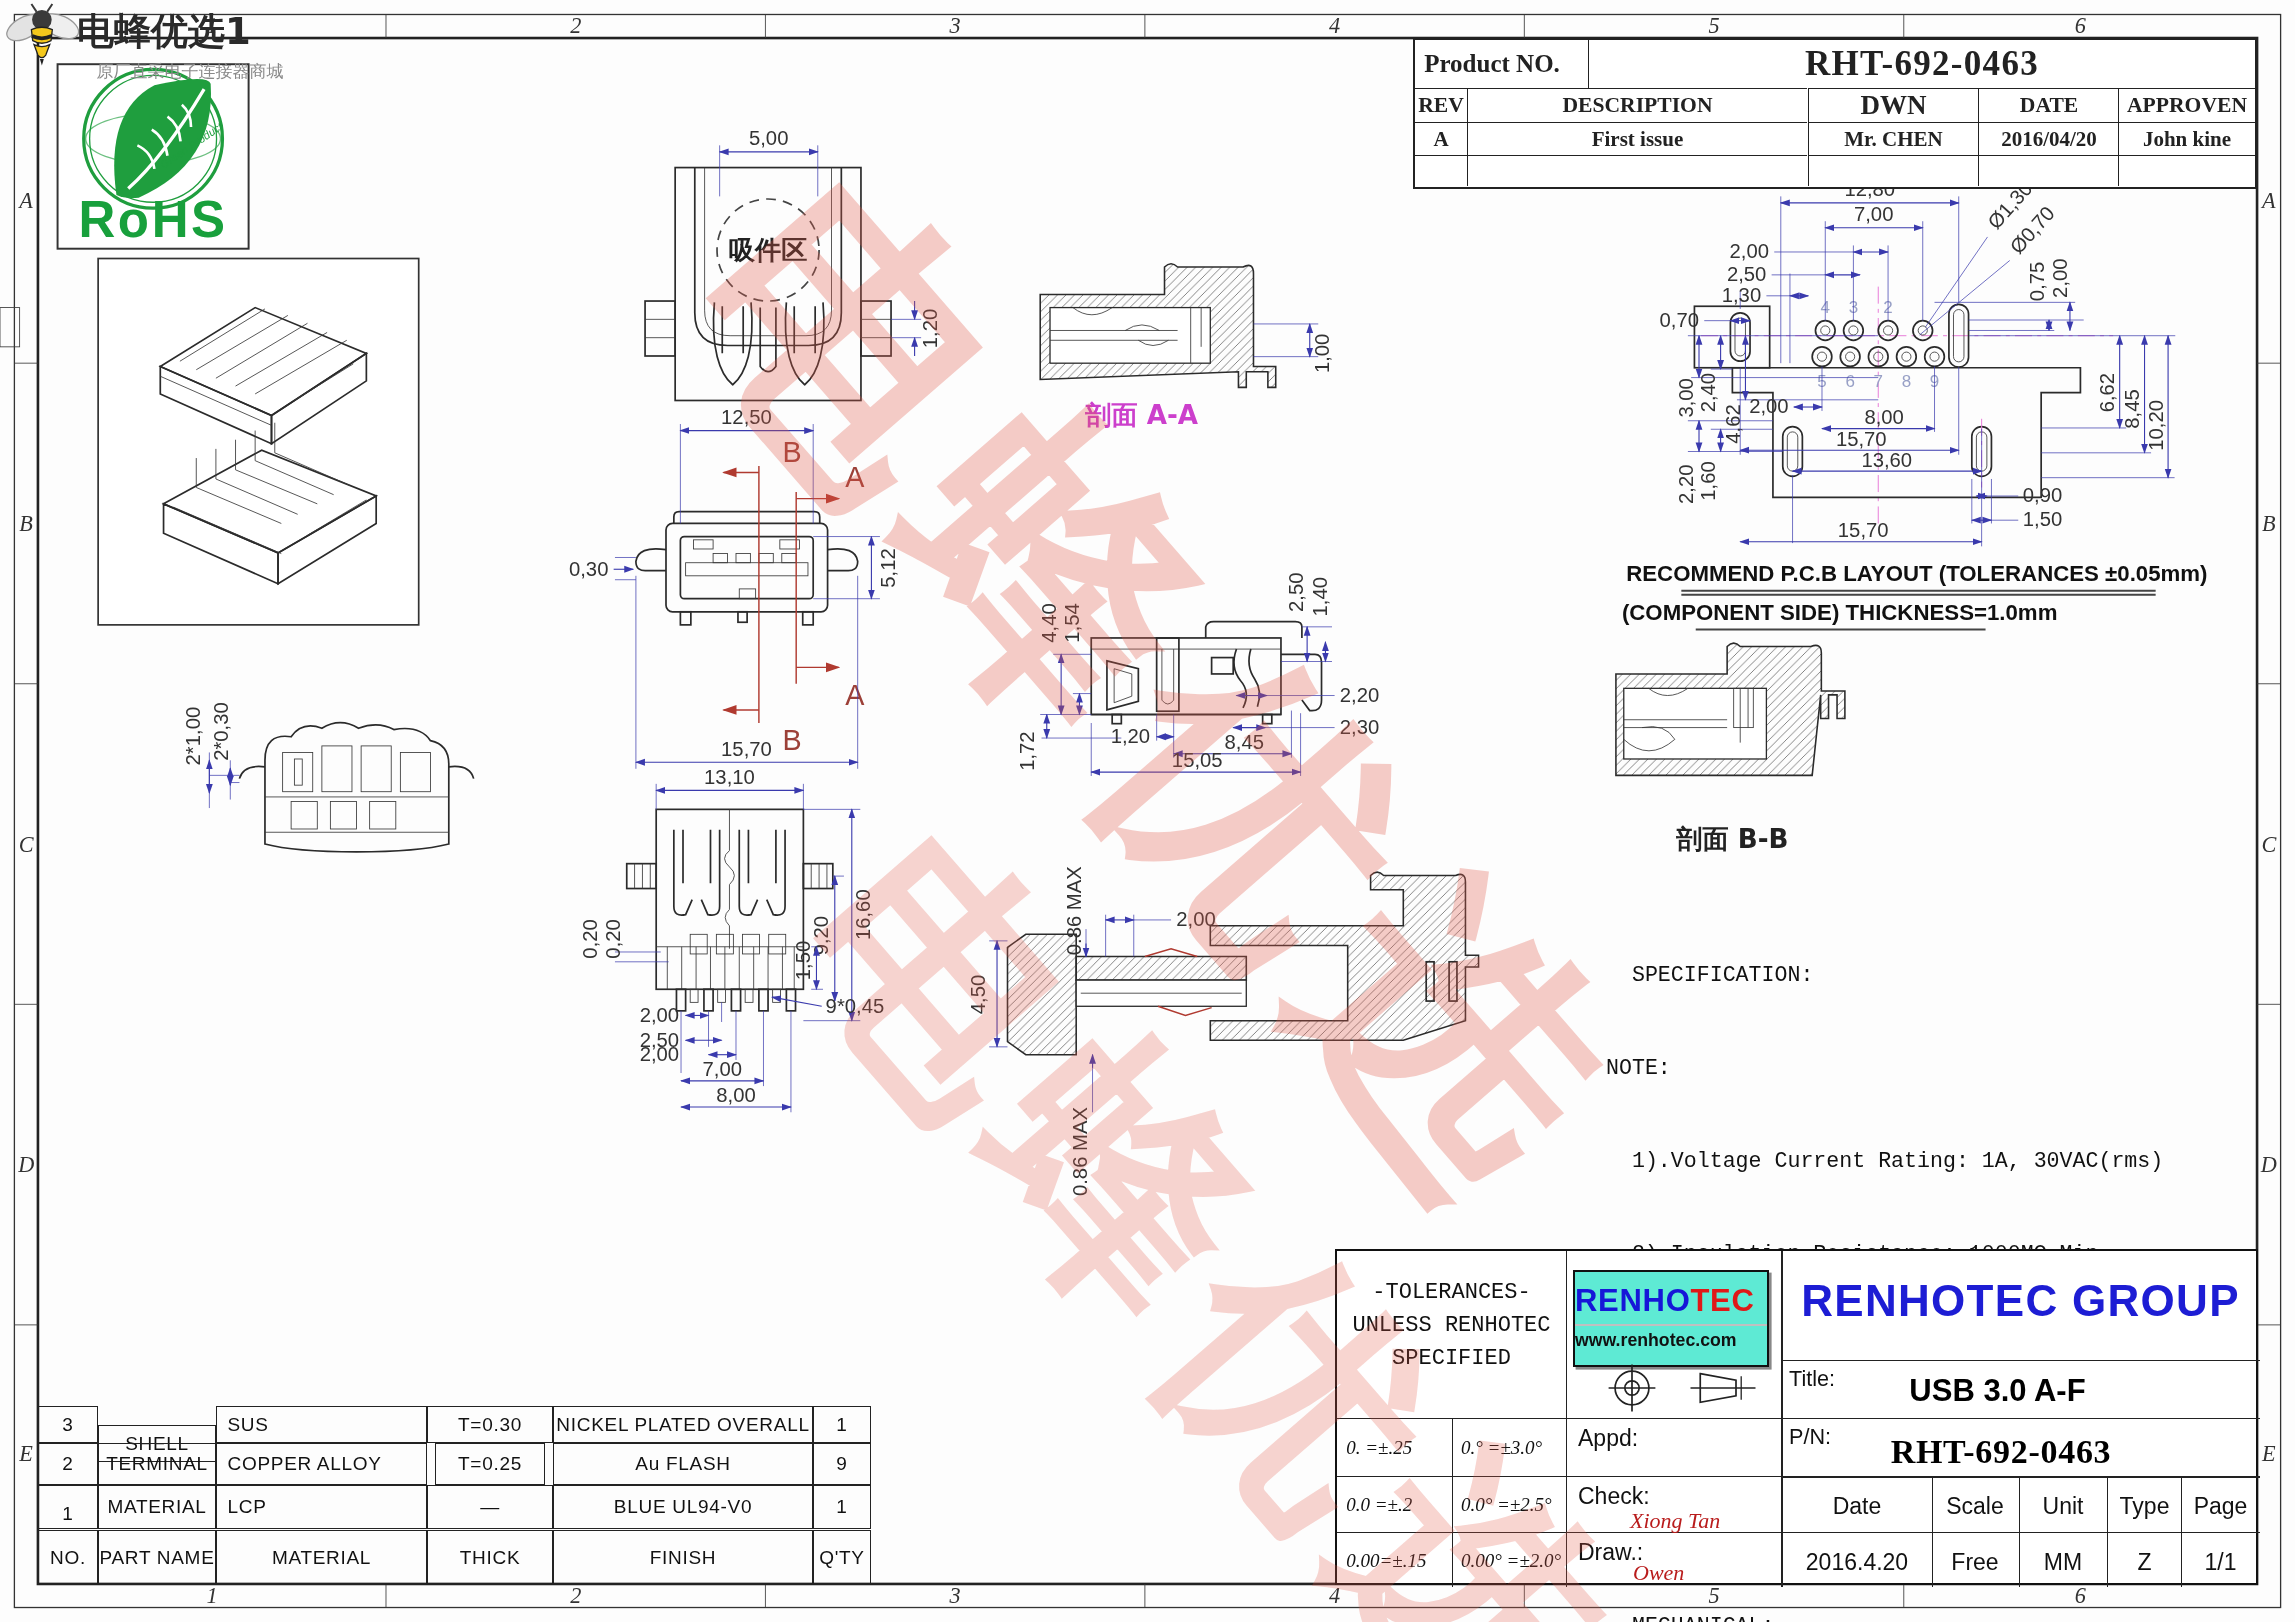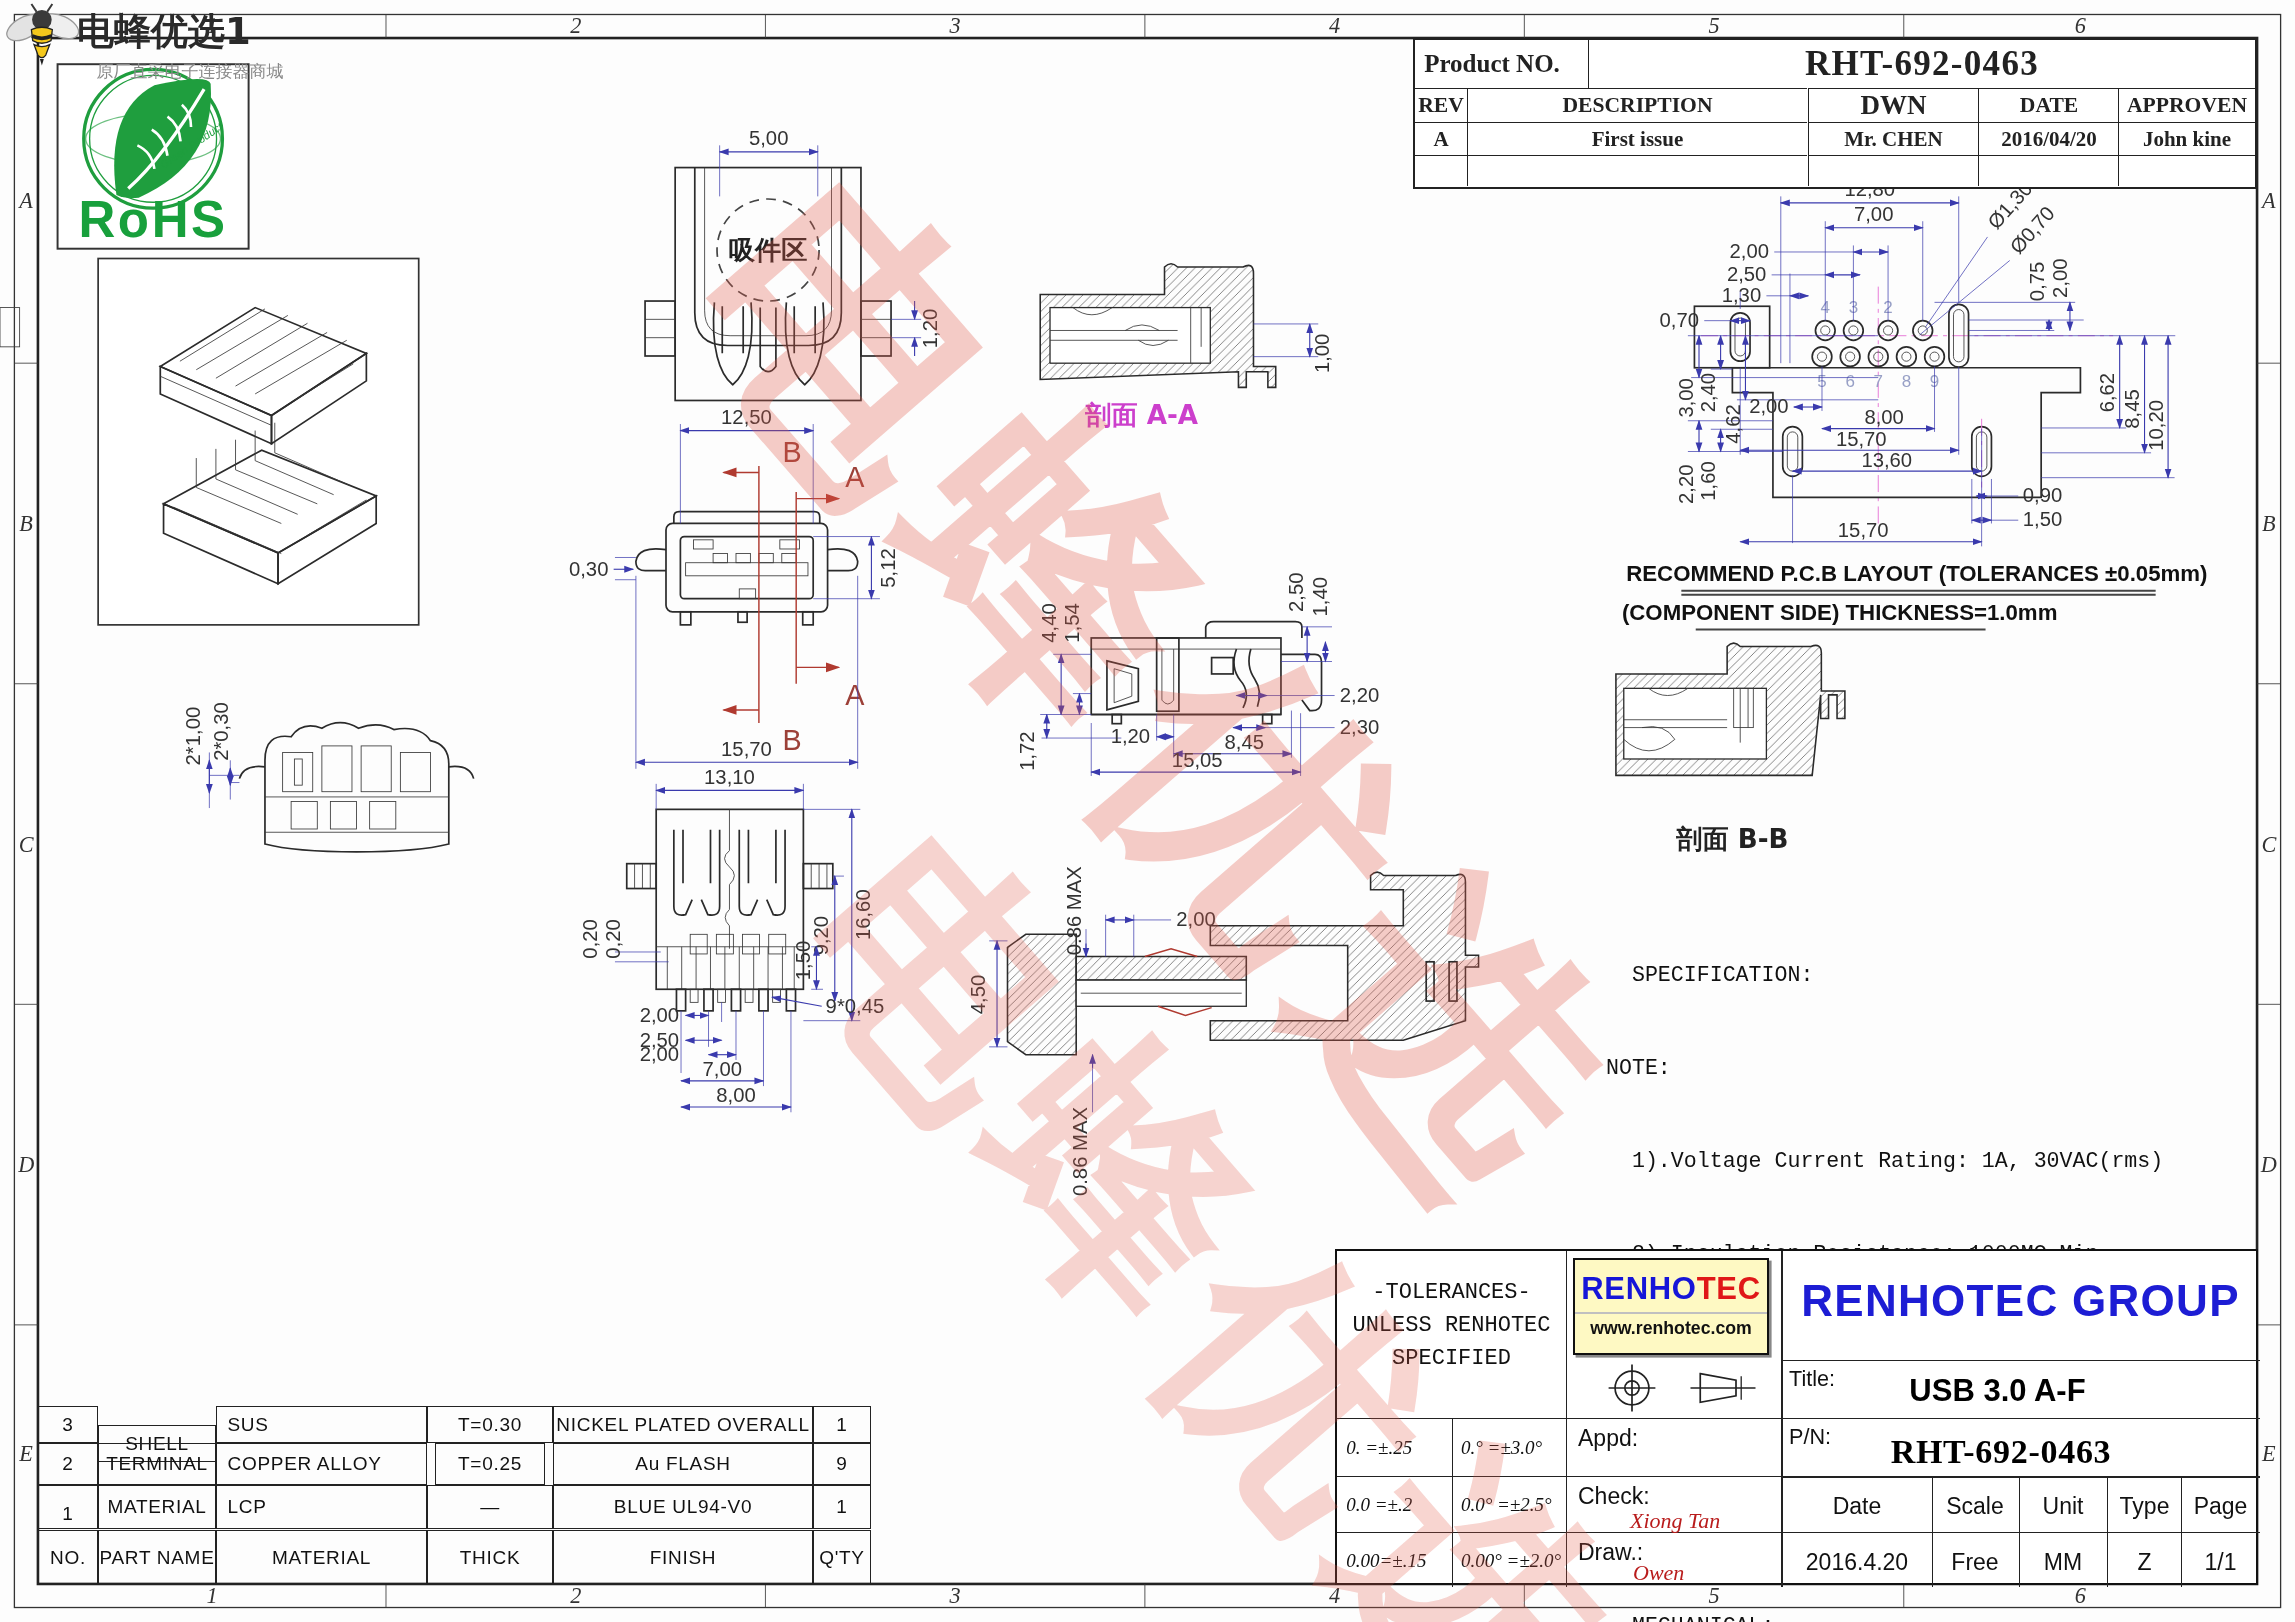--- a/index.html
+++ b/index.html
@@ -659,21 +659,21 @@
       <div>UNLESS RENHOTEC</div>
       <div>SPECIFIED</div>
     </div>
     <div class="abs tol-cell" style="left:9.2px;top:168px;width:105px;height:57px;">0.   =±.25</div>
     <div class="abs tol-cell" style="left:124px;top:168px;width:105px;height:57px;">0.°  =±3.0°</div>
     <div class="abs tol-cell" style="left:9.2px;top:226px;width:105px;height:55px;">0.0  =±.2</div>
     <div class="abs tol-cell" style="left:124px;top:226px;width:105px;height:55px;">0.0°  =±2.5°</div>
     <div class="abs tol-cell" style="left:9.2px;top:283px;width:105px;height:53px;">0.00=±.15</div>
     <div class="abs tol-cell" style="left:124px;top:283px;width:105px;height:53px;">0.00° =±2.0°</div>
 
-    <div class="abs" style="left:236px;top:7px;width:196px;height:97px;border:2.6px solid #111;box-shadow:2.6px 2.6px 0 #888;box-sizing:border-box;text-align:center;background:#fef9c3;">
+    <div class="abs" style="left:236px;top:19px;width:196px;height:97px;border:2.6px solid #111;box-shadow:2.6px 2.6px 0 #888;box-sizing:border-box;background:#5eead4;">
       <div style="font:bold 31px 'Liberation Sans',sans-serif;margin-top:10.5px;letter-spacing:0.7px;">
         <span style="color:#1616d8;">RENHO</span><span style="color:#e01818;">TEC</span>
       </div>
       <div style="font:bold 17.7px 'Liberation Sans',sans-serif;color:#111;margin-top:5.2px;border-top:2px solid #c0c0c0;padding-top:3.9px;">www.renhotec.com</div>
     </div>
 
     <svg class="abs" style="left:249px;top:111px;" width="183" height="52" viewBox="0 0 280 80">
       <g stroke="#222" stroke-width="2.6" fill="none">
         <circle cx="70" cy="40" r="26"></circle>
           <circle cx="70" cy="40" r="11"></circle>

